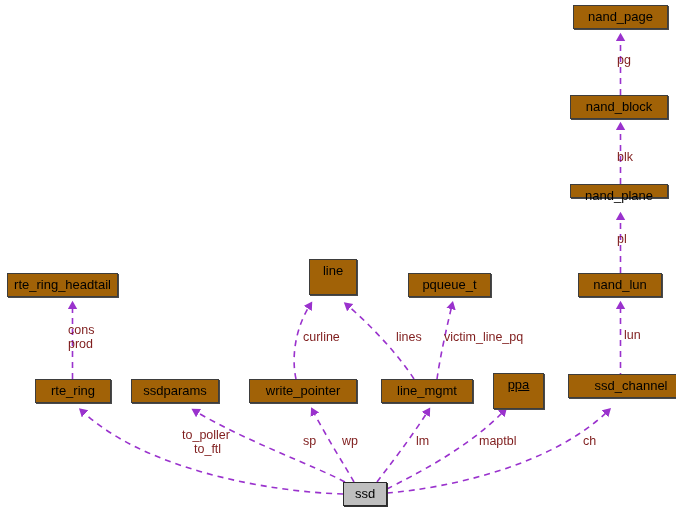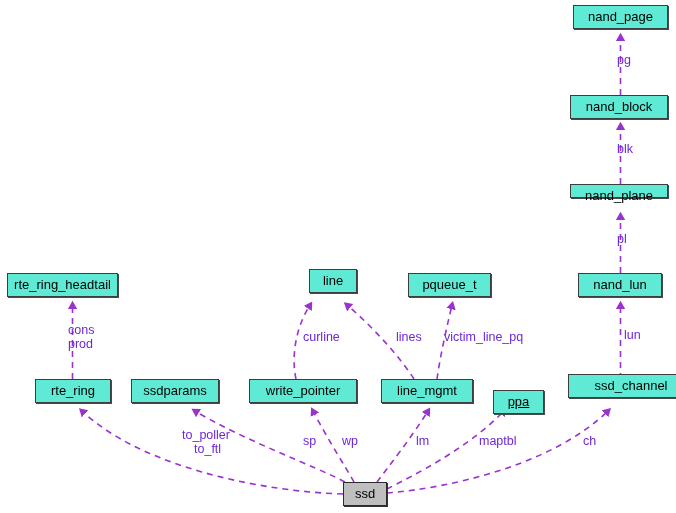--- a/index.html
+++ b/index.html
@@ -21,39 +21,39 @@
     left: 0;
     top: 0;
     width: 676px;
     height: 513px;
     pointer-events: none;
   }
   .node {
     position: absolute;
     box-sizing: border-box;
     border: 1px solid #3d3d3d;
-    background: #5eead4;
+    background: #a16207;
     color: #000000;
     font-size: 13px;
     line-height: 22px;
     text-align: center;
     white-space: nowrap;
     height: 24px;
     box-shadow: 1px 1px 0 0 #4a4a4a;
   }
   .node.focus {
     background: #bfbfbf;
     border: 1px solid #2b2b2b;
     box-shadow: 1px 1px 0 0 #333333;
   }
   .edge-label {
     position: absolute;
     font-size: 12.5px;
     line-height: 14px;
-    color: #6d28d9;
+    color: #7f1d1d;
     white-space: pre;
     text-align: left;
   }
 </style>
 </head>
 <body>
 
 <div id="canvas">
 
   <svg id="edge-layer" viewBox="0 0 676 513" width="676" height="513" xmlns="http://www.w3.org/2000/svg">
@@ -79,33 +79,33 @@
         <path d="M 387,493 C 448,488 551,466 608,411" fill="none" stroke="#9a32cd" stroke-width="1.6" stroke-dasharray="6,5" marker-end="url(#arrow-up)"></path>
       </g>
   </svg>
 
   <div id="node-layer">
       <div class="node" style="left: 573px; top: 5px; width: 95px; height: 24px;"><span>nand_page</span></div>
       <div class="node" style="left: 570px; top: 95px; width: 98px; height: 24px;"><span>nand_block</span></div>
       <div class="node" style="left: 570px; top: 184px; width: 98px; height: 14px;"><span>nand_plane</span></div>
       <div class="node" style="left: 578px; top: 273px; width: 84px; height: 24px;"><span>nand_lun</span></div>
       <div class="node" style="left: 7px; top: 273px; width: 111px; height: 24px;"><span>rte_ring_headtail</span></div>
-      <div class="node" style="left: 309px; top: 269px; width: 48px; height: 24px;"><span>line</span></div>
+      <div class="node" style="left: 309px; top: 259px; width: 48px; height: 36px;"><span>line</span></div>
       <div class="node" style="left: 408px; top: 273px; width: 83px; height: 24px;"><span>pqueue_t</span></div>
       <div class="node" style="left: 35px; top: 379px; width: 76px; height: 24px;"><span>rte_ring</span></div>
       <div class="node" style="left: 131px; top: 379px; width: 88px; height: 24px;"><span>ssdparams</span></div>
       <div class="node" style="left: 249px; top: 379px; width: 108px; height: 24px;"><span>write_pointer</span></div>
       <div class="node" style="left: 381px; top: 379px; width: 92px; height: 24px;"><span>line_mgmt</span></div>
-      <div class="node" style="left: 493px; top: 390px; width: 51px; height: 24px; text-decoration: underline;"><span>ppa</span></div>
+      <div class="node" style="left: 493px; top: 373px; width: 51px; height: 36px; text-decoration: underline;"><span>ppa</span></div>
       <div class="node" style="left: 568px; top: 374px; width: 126px; height: 24px;"><span>ssd_channel</span></div>
       <div class="node focus" style="left: 343px; top: 482px; width: 44px; height: 24px;"><span>ssd</span></div>
     </div>
   <div id="label-layer">
       <div class="edge-label" style="left: 617px; top: 53px;">pg</div>
-      <div class="edge-label" style="left: 617px; top: 142px;">blk</div>
+      <div class="edge-label" style="left: 617px; top: 150px;">blk</div>
       <div class="edge-label" style="left: 617px; top: 232px;">pl</div>
       <div class="edge-label" style="left: 624px; top: 328px;">lun</div>
       <div class="edge-label" style="left: 68px; top: 323px;">cons</div>
       <div class="edge-label" style="left: 68px; top: 337px;">prod</div>
       <div class="edge-label" style="left: 303px; top: 330px;">curline</div>
       <div class="edge-label" style="left: 396px; top: 330px;">lines</div>
       <div class="edge-label" style="left: 444px; top: 330px;">victim_line_pq</div>
       <div class="edge-label" style="left: 182px; top: 428px;">to_poller</div>
       <div class="edge-label" style="left: 194px; top: 442px;">to_ftl</div>
       <div class="edge-label" style="left: 303px; top: 434px;">sp</div>

